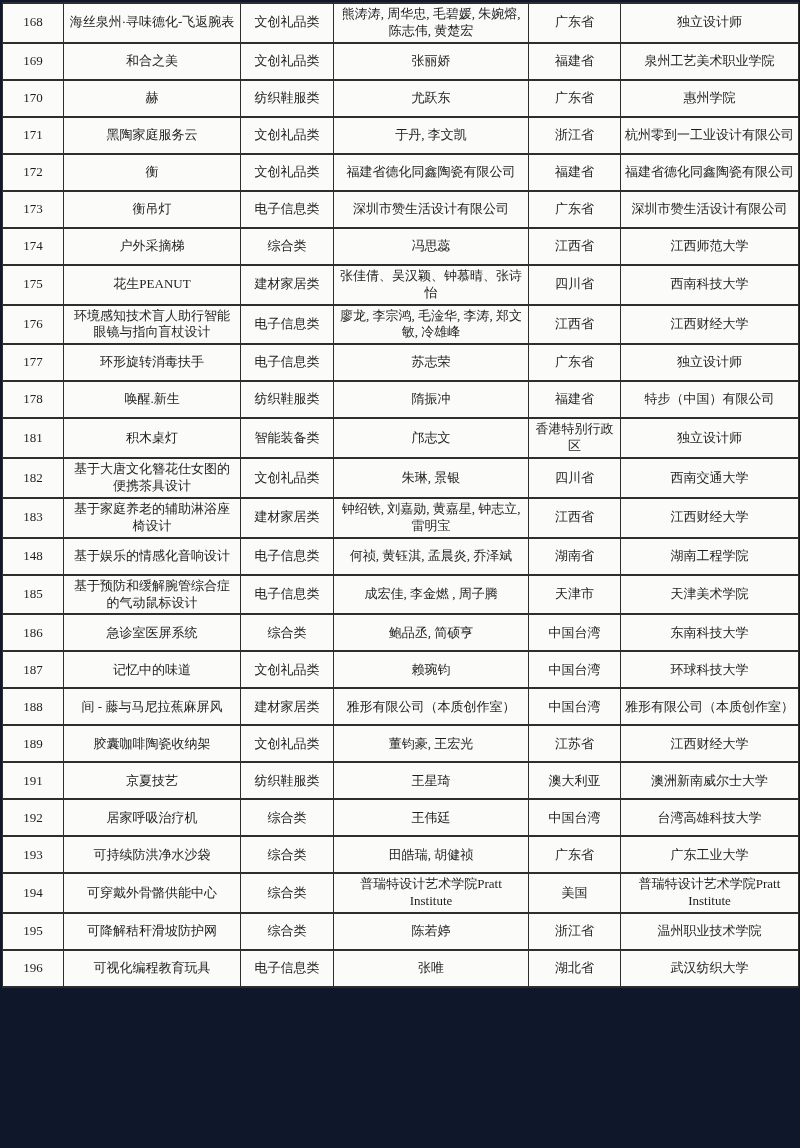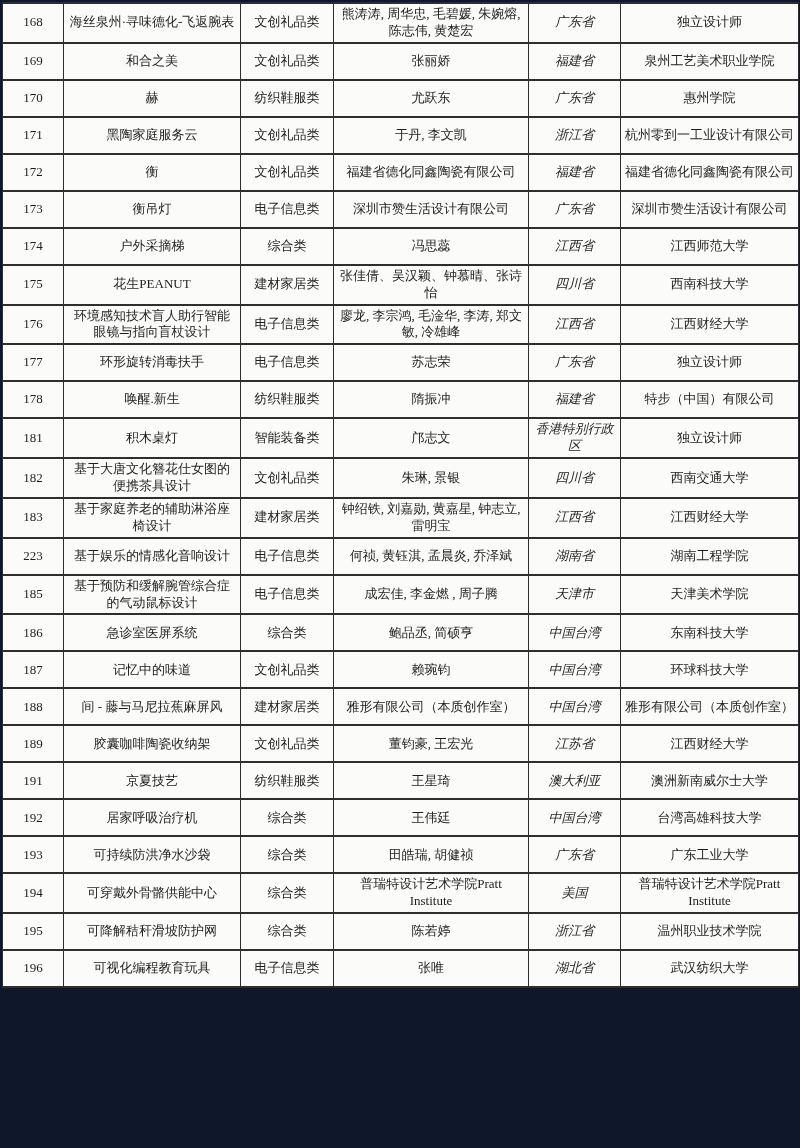--- a/index.html
+++ b/index.html
@@ -32,21 +32,21 @@
     line-height: 1.3;
     padding: 2px 4px;
     height: 37px;
     word-break: break-word;
     overflow-wrap: break-word;
   }
   .col-number       { width: 61px;  }
   .col-name         { width: 177px; }
   .col-category     { width: 93px;  }
   .col-authors      { width: 195px; }
-  .col-province     { width: 92px; font-style: italic;  }
+  .col-province     { width: 92px;  }
   .col-organization { width: 178px; }
 </style>
 </head>
 <body>
 
 <div class="page">
   <table class="awards-table">
     <colgroup>
       <col class="col-number">
       <col class="col-name">
@@ -162,21 +162,21 @@
         </tr>
         <tr>
           <td class="col-number">183</td>
           <td class="col-name">基于家庭养老的辅助淋浴座椅设计</td>
           <td class="col-category">建材家居类</td>
           <td class="col-authors">钟绍铁, 刘嘉勋, 黄嘉星, 钟志立, 雷明宝</td>
           <td class="col-province">江西省</td>
           <td class="col-organization">江西财经大学</td>
         </tr>
         <tr>
-          <td class="col-number">223</td>
+          <td class="col-number">148</td>
           <td class="col-name">基于娱乐的情感化音响设计</td>
           <td class="col-category">电子信息类</td>
           <td class="col-authors">何祯, 黄钰淇, 孟晨炎, 乔泽斌</td>
           <td class="col-province">湖南省</td>
           <td class="col-organization">湖南工程学院</td>
         </tr>
         <tr>
           <td class="col-number">185</td>
           <td class="col-name">基于预防和缓解腕管综合症的气动鼠标设计</td>
           <td class="col-category">电子信息类</td>

